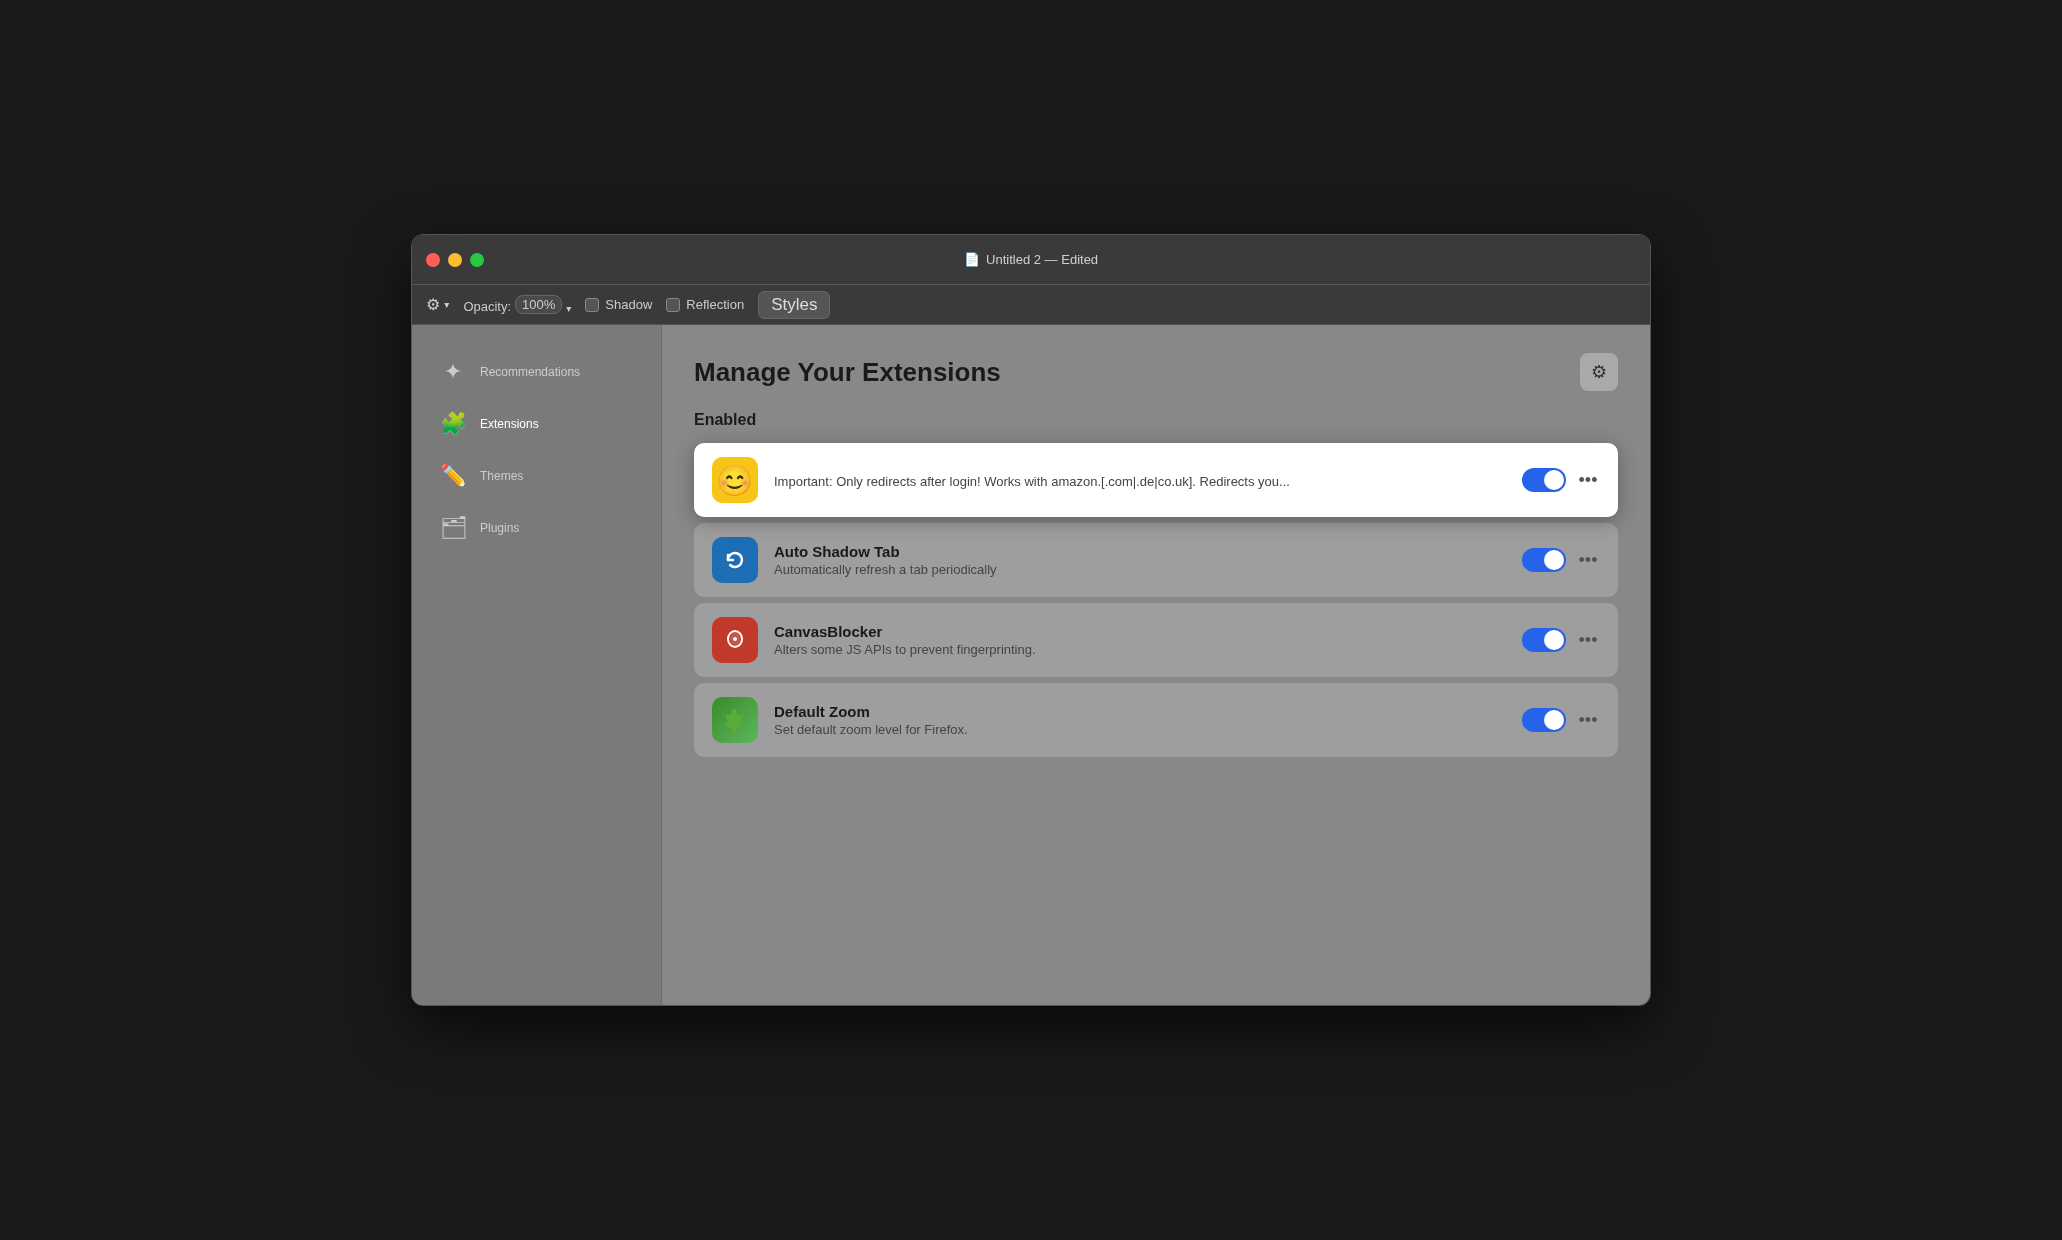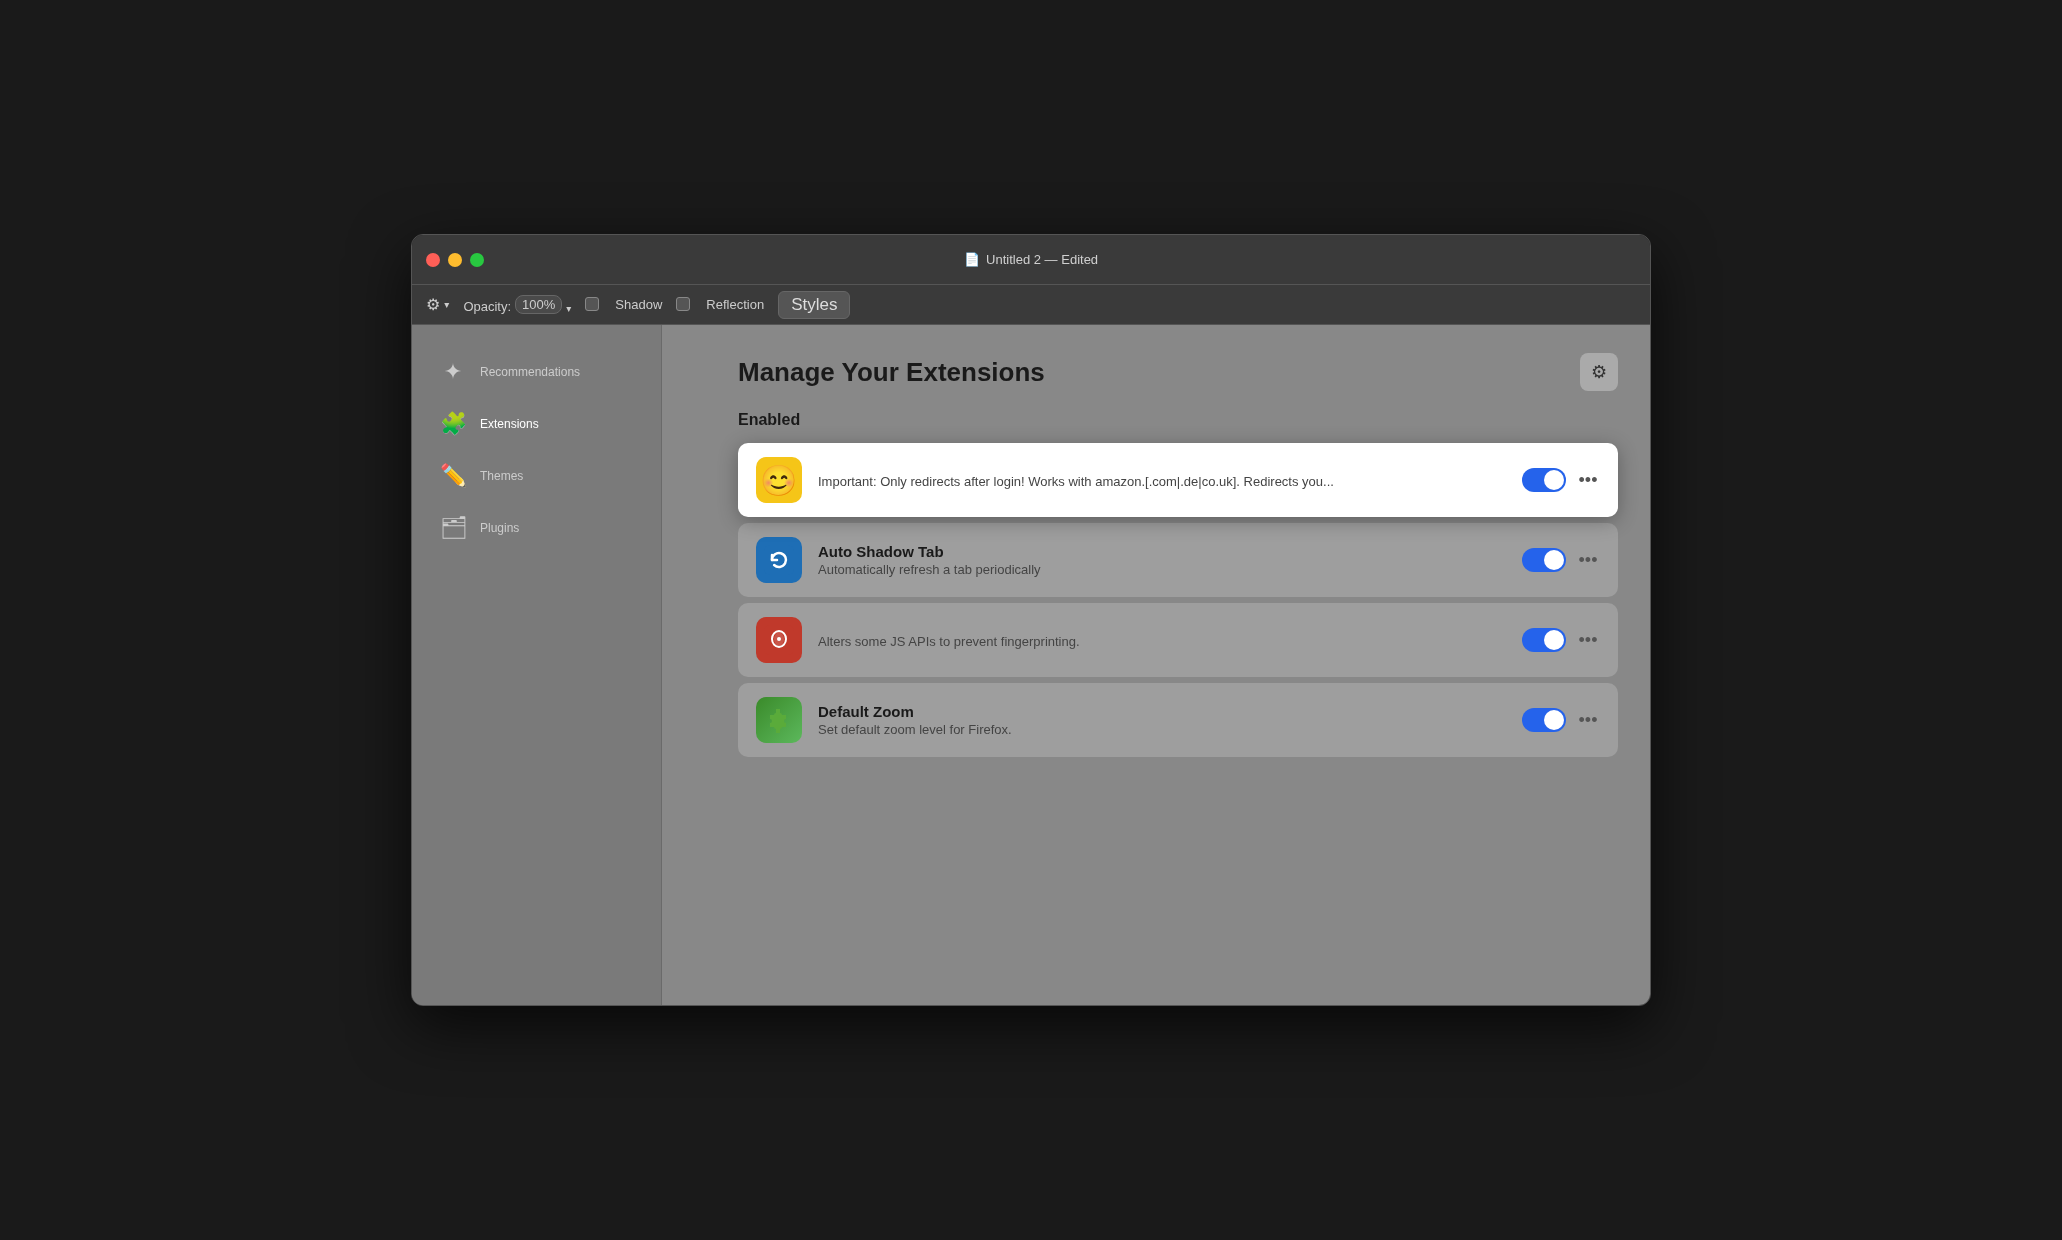--- a/index.html
+++ b/index.html
@@ -84,22 +84,22 @@
       border: 1px solid #666;
       border-radius: 8px;
       padding: 1px 6px;
     }
     .opacity-chevron {
       color: #ccc;
       font-size: 10px;
     }
     .toolbar-checkbox-group {
       display: flex;
-      align-items: flex-start;
-      gap: 16px;
+      align-items: flex-end;
+      gap: 6px;
       color: #ccc;
       font-size: 13px;
     }
     .toolbar-checkbox {
       width: 14px;
       height: 14px;
       border: 1px solid #888;
       border-radius: 3px;
       background: #555;
       display: flex;
@@ -152,21 +152,20 @@
     .sidebar-item-label {
       font-size: 12px;
       color: #ccc;
       font-weight: 400;
     }
     .main-content {
       flex: 1;
       padding: 28px 32px;
       overflow-y: auto;
       position: relative;
-      margin-left: 44px;
     }
     .main-header {
       display: flex;
       justify-content: space-between;
       align-items: center;
       margin-bottom: 20px;
     }
     .main-title {
       font-size: 26px;
       font-weight: 600;
@@ -375,20 +374,21 @@
         <div class="extension-card">
           <div class="ext-icon" style="background:#c0392b; border-radius:10px; overflow:hidden; display:flex; align-items:center; justify-content:center;">
             <svg width="30" height="30" viewBox="0 0 30 30" fill="none">
               <rect width="30" height="30" fill="#c0392b" rx="6"></rect>
               <ellipse cx="15" cy="14" rx="7" ry="8" fill="none" stroke="white" stroke-width="2"></ellipse>
               <path d="M15 6 Q20 10 20 14 Q20 19 15 22 Q10 19 10 14 Q10 10 15 6Z" fill="rgba(255,255,255,0.15)"></path>
               <circle cx="15" cy="14" r="2" fill="white"></circle>
             </svg>
           </div>
           <div class="ext-info">
+            <div class="ext-name">CanvasBlocker</div>
             <div class="ext-desc">Alters some JS APIs to prevent fingerprinting.</div>
           </div>
           <div class="ext-controls">
             <div class="toggle-switch"></div>
             <div class="more-btn">•••</div>
           </div>
         </div>
 
         <div class="extension-card">
           <div class="ext-icon puzzle-icon-green" style="border-radius:10px;">

